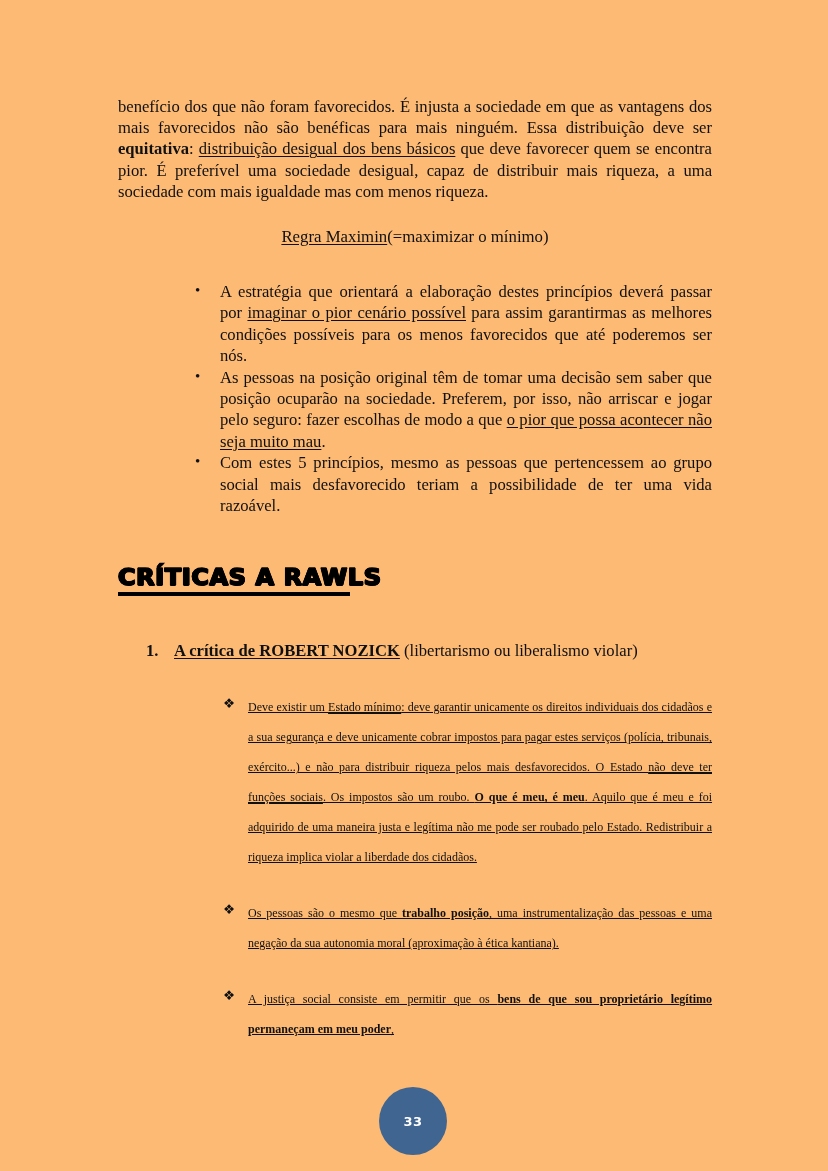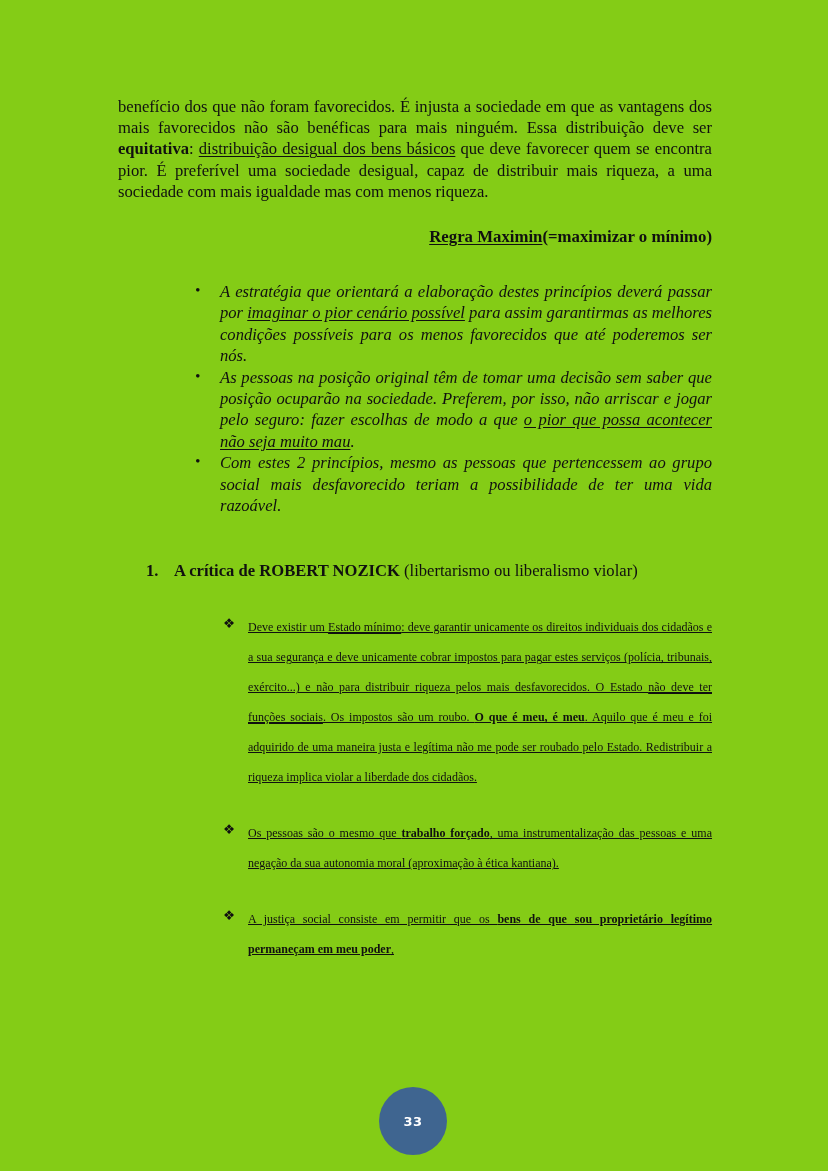--- a/index.html
+++ b/index.html
@@ -15,21 +15,21 @@
     font-family: "Liberation Serif", "DejaVu Serif", serif;
     color: #101010;
     overflow: hidden;
   }
 
   .page {
     position: absolute;
     top: 0; left: 0;
     width: 828px;
     height: 1171px;
-    background: #84cc16;
+    background: #fdba74;
   }
 
   .content {
     position: absolute;
     left: 118px;
     top: 96px;
     width: 594px;
   }
 
   
@@ -37,37 +37,36 @@
     font-size: 16.6px;
     line-height: 21.2px;
     text-align: justify;
     text-justify: inter-word;
     margin: 0;
     hyphens: none;
   }
 
   .b   { font-weight: bold; }
   .u   { text-decoration: underline; text-underline-offset: 2px; }
-  .bu  { font-weight: bold; text-underline-offset: 2px; }
+  .bu  { font-weight: bold; text-decoration: underline; text-underline-offset: 2px; }
 
   
   .h-maximin {
     margin: 24px 0 0 0;
     font-size: 16.8px;
     line-height: 21px;
-    font-weight: bold;
-    text-align: right;
+    font-weight: normal;
+    text-align: center;
   }
 
   
   .ul-round {
     list-style: none;
     margin: 34px 0 6px 0;
     padding: 0;
-    font-style: italic;
   }
   .ul-round > li {
     position: relative;
     padding-left: 102px;
     margin: 0 0 0 0;
     font-size: 16.6px;
     line-height: 21.4px;
     text-align: justify;
   }
   .ul-round > li::before {
@@ -182,36 +181,40 @@
     
     <p class="para"><span>benefício dos que não foram favorecidos. É injusta a sociedade em que as vantagens dos mais favorecidos  não são benéficas para mais ninguém. Essa distribuição deve ser </span><span class="b">equitativa</span><span>: </span><span class="u">distribuição desigual dos bens básicos</span><span> que deve favorecer quem se encontra pior. É preferível uma sociedade desigual, capaz de distribuir mais riqueza, a uma sociedade com mais igualdade mas com menos riqueza.</span></p>
 
     
     <p class="h-maximin"><span class="u">Regra Maximin</span><span>(=maximizar o mínimo)</span></p>
 
     
     <ul class="ul-round">
       <li><span>A estratégia que orientará a elaboração destes princípios deverá passar por </span><span class="u">imaginar o pior cenário possível</span><span> para assim garantirmas as melhores condições possíveis para os menos favorecidos que até poderemos ser nós.</span></li>
       <li><span>As pessoas na posição original têm de tomar uma decisão sem saber que posição ocuparão na sociedade. Preferem, por isso, não arriscar e jogar pelo seguro: fazer escolhas de modo a que </span><span class="u">o pior que possa acontecer não seja muito mau</span><span>.</span></li>
-      <li><span>Com estes 2 princípios, mesmo as pessoas que pertencessem ao grupo social mais desfavorecido teriam a possibilidade de ter uma vida razoável.</span><span class="u"></span><span></span></li>
+      <li><span>Com estes 5 princípios, mesmo as pessoas que pertencessem ao grupo social mais desfavorecido teriam a possibilidade de ter uma vida razoável.</span><span class="u"></span><span></span></li>
     </ul>
 
     
+    <div class="h-criticas-wrap">
+      <div class="h-criticas">CRÍTICAS A RAWLS</div>
+      <div class="h-criticas-rule"></div>
+    </div>
 
     
     <ol class="ol-num">
       <li><span class="num">1.</span><span class="bu">A crítica de ROBERT NOZICK</span><span> (libertarismo ou liberalismo violar)</span></li>
     </ol>
 
     
     <ul class="ul-diamond">
 
       <li><span>Deve existir um </span><span class="u">Estado mínimo</span><span>: deve garantir unicamente os direitos individuais dos cidadãos e a sua segurança e deve unicamente cobrar impostos para pagar estes serviços (polícia, tribunais, exército...) e não para distribuir riqueza pelos mais desfavorecidos. O Estado </span><span class="u">não deve ter funções sociais</span><span>. Os impostos são um roubo. </span><span class="b">O que é meu, é meu</span><span>. Aquilo que é meu e foi adquirido de uma maneira justa e legítima não me pode ser roubado pelo Estado. Redistribuir a riqueza implica violar a liberdade dos cidadãos.</span></li>
 
-      <li><span>Os pessoas são o mesmo que </span><span class="b">trabalho forçado</span><span>, uma instrumentalização das pessoas e uma negação da sua autonomia moral (aproximação à ética kantiana).</span></li>
+      <li><span>Os pessoas são o mesmo que </span><span class="b">trabalho posição</span><span>, uma instrumentalização das pessoas e uma negação da sua autonomia moral (aproximação à ética kantiana).</span></li>
 
       <li><span>A justiça social consiste em permitir  que os </span><span class="b">bens de que sou proprietário legítimo permaneçam em meu poder</span><span>,</span></li>
 
     </ul>
 
   </div>
 
   <div class="page-badge">33</div>
 
 </div>

